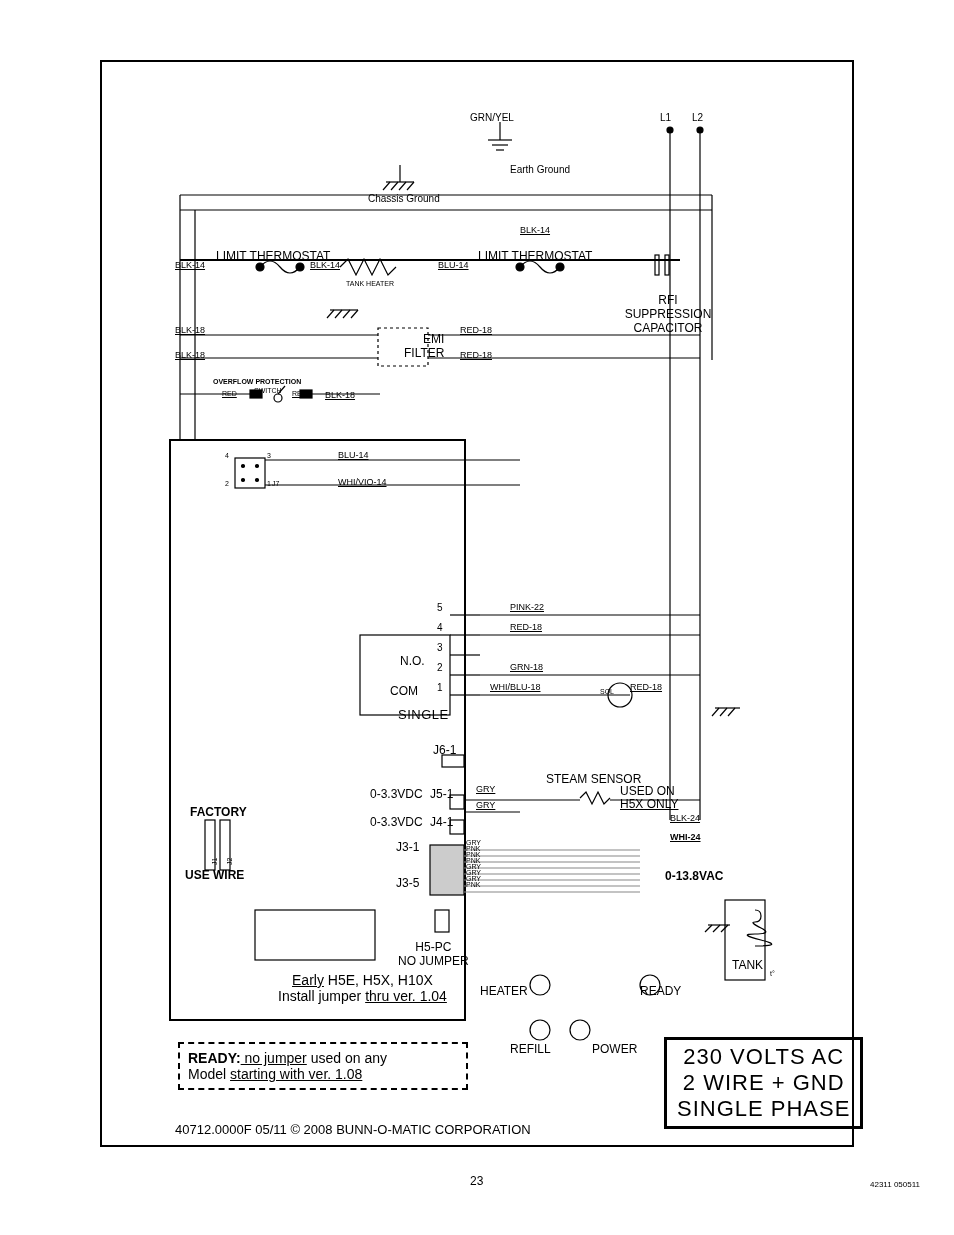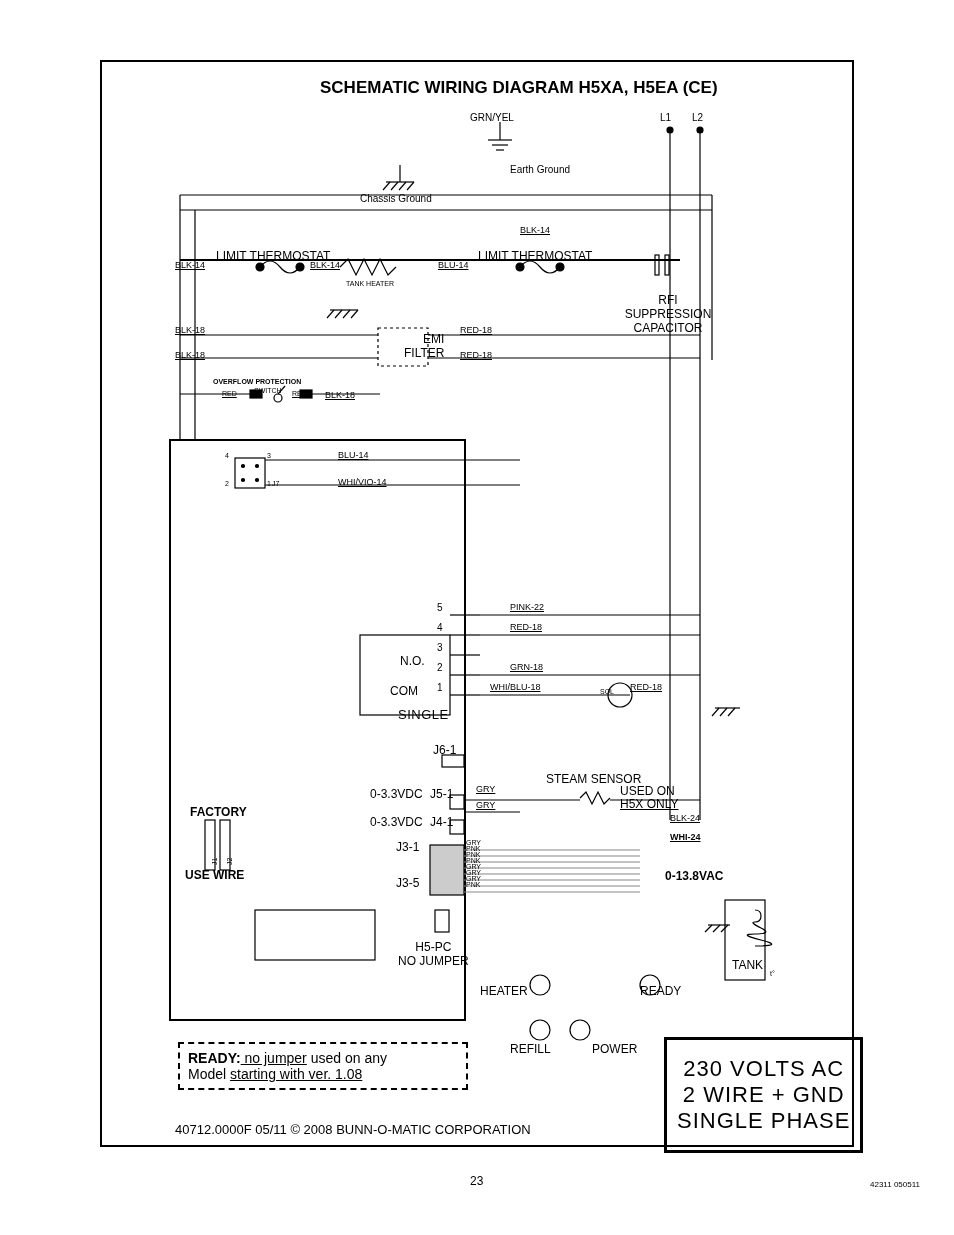--- a/index.html
+++ b/index.html
@@ -5,21 +5,21 @@
   html,body{margin:0;padding:0;background:#fff;font-family:Arial,Helvetica,sans-serif;color:#000}
   .page{position:relative;width:954px;height:1235px;margin:0 auto}
   .page-border{position:absolute;left:100px;top:60px;width:750px;height:1083px;border:2px solid #000}
   .abs{position:absolute}
   .title{font-weight:bold;font-size:17px}
   .small{font-size:10px}
   .xsmall{font-size:12px}
   .tiny{font-size:7px}
   .mid{font-size:13px;letter-spacing:.5px}
   .big{font-size:18px;font-family:Arial,Helvetica,sans-serif}
-  .voltbox{border:3px solid #000;padding:16px 10px;text-align:center;font-size:22px;letter-spacing:1px}
+  .voltbox{border:3px solid #000;padding:4px 10px;text-align:center;font-size:22px;letter-spacing:1px}
   .notebox{border:2px dashed #000;padding:6px 8px;font-size:14px}
   .u{text-decoration:underline}
   .wire-lbl{font-size:9px;text-decoration:underline}
   .rot{transform:rotate(-90deg);transform-origin:left top}
   .seven{font-family:monospace;font-size:36px;letter-spacing:4px;font-weight:bold;color:#888}
   .footer{font-size:13px}
   .pagenum{font-size:12px}
   .docnum{font-size:8px}
   svg.wires{position:absolute;left:100px;top:60px;width:750px;height:1083px;pointer-events:none}
 </style>
@@ -161,25 +161,24 @@
         <line x1="628" y1="865" x2="621" y2="872"></line>
 
       <line x1="570" y1="135" x2="570" y2="760"></line>
         <line x1="600" y1="135" x2="600" y2="760"></line>
       <line x1="612" y1="135" x2="612" y2="300"></line>
       <line x1="80" y1="135" x2="80" y2="380"></line>
         <line x1="95" y1="150" x2="95" y2="380"></line>
     </g>
   </svg>
 
-  <div class="abs title" style="left:320px;top:78px">SCHEMATIC WIRING DIAGRAM H5XA, H5EA (CE)</div>
 
   <div class="abs small" style="left:470px;top:112px">GRN/YEL</div>
   <div class="abs small" style="left:510px;top:164px">Earth Ground</div>
-  <div class="abs small" style="left:360px;top:193px">Chassis Ground</div>
+  <div class="abs small" style="left:368px;top:193px">Chassis Ground</div>
   <div class="abs small" style="left:660px;top:112px">L1</div>
   <div class="abs small" style="left:692px;top:112px">L2</div>
 
   <div class="abs xsmall" style="left:216px;top:249px">LIMIT THERMOSTAT</div>
   <div class="abs xsmall" style="left:478px;top:249px">LIMIT THERMOSTAT</div>
   <div class="abs wire-lbl" style="left:175px;top:260px">BLK-14</div>
   <div class="abs wire-lbl" style="left:310px;top:260px">BLK-14</div>
   <div class="abs wire-lbl" style="left:520px;top:225px">BLK-14</div>
   <div class="abs wire-lbl" style="left:438px;top:260px">BLU-14</div>
   <div class="abs tiny" style="left:346px;top:280px">TANK HEATER</div>
@@ -252,20 +251,24 @@
   <div class="abs xsmall" style="left:185px;top:868px;font-weight:bold">USE WIRE</div>
   <div class="abs tiny rot" style="left:211px;top:865px">J1</div>
   <div class="abs tiny rot" style="left:226px;top:865px">J2</div>
 
 
   <div class="abs xsmall" style="left:398px;top:940px;text-align:center">
     <div>H5-PC</div>
       <div>NO JUMPER</div>
   </div>
 
+  <div class="abs" style="left:278px;top:972px;font-size:14px;text-align:center">
+    <div><span class="u">Early</span><span> H5E, H5X, H10X</span></div>
+    <div><span>Install jumper </span><span class="u">thru ver. 1.04</span></div>
+  </div>
 
   <div class="abs xsmall" style="left:480px;top:984px">HEATER</div>
   <div class="abs xsmall" style="left:640px;top:984px">READY</div>
   <div class="abs xsmall" style="left:510px;top:1042px">REFILL</div>
   <div class="abs xsmall" style="left:592px;top:1042px">POWER</div>
 
   <div class="abs xsmall" style="left:665px;top:869px;font-weight:bold">0-13.8VAC</div>
   <div class="abs xsmall" style="left:732px;top:958px">TANK</div>
   <div class="abs tiny" style="left:770px;top:970px">t°</div>
 

